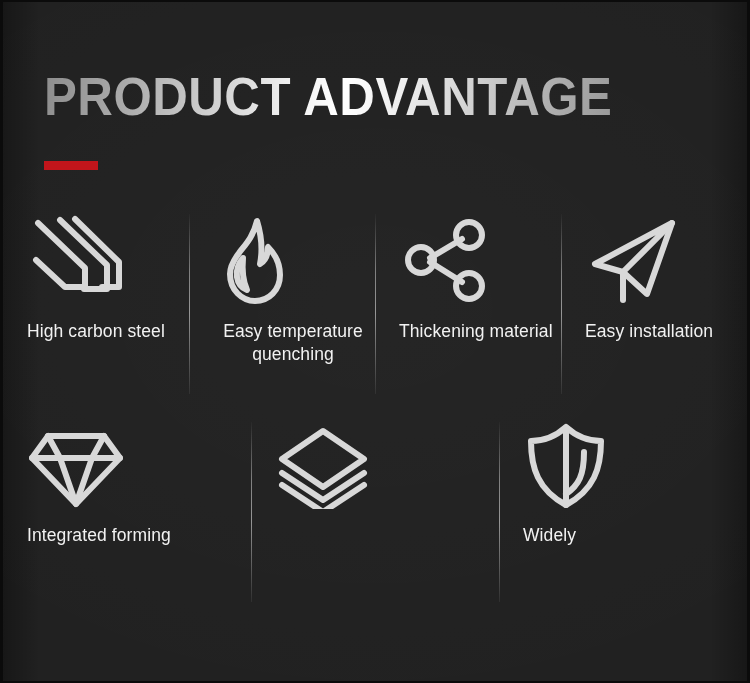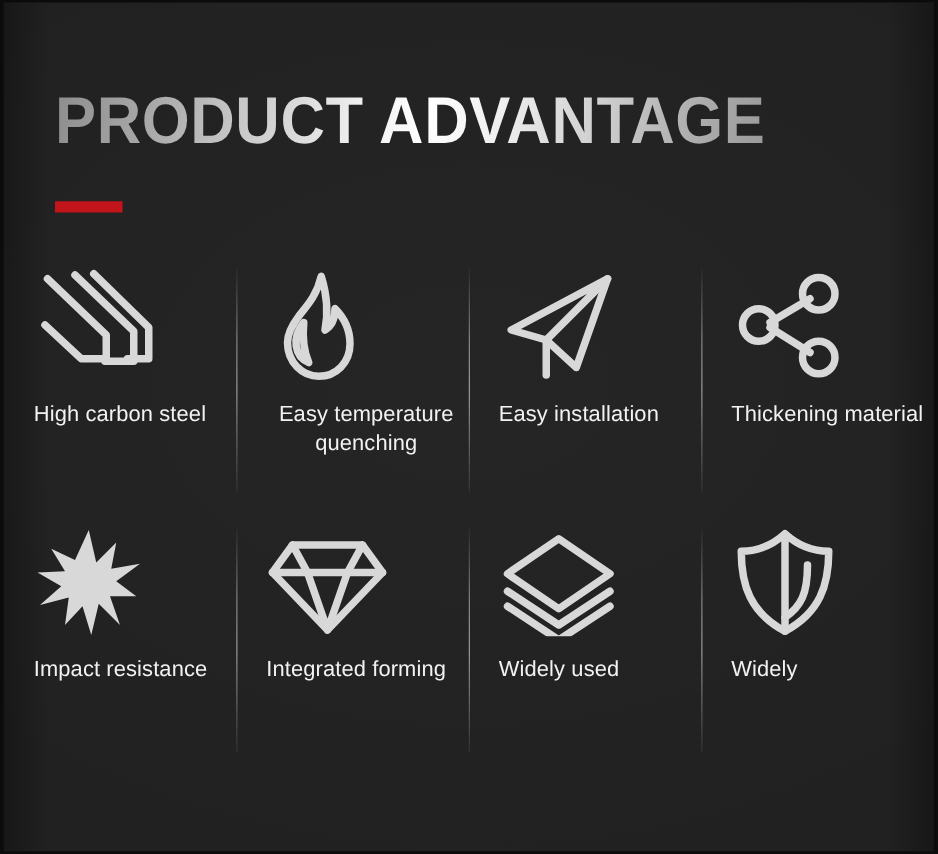--- a/index.html
+++ b/index.html
@@ -153,59 +153,50 @@
                  C55 42 52 47 47 50
                  C50 35 48 20 44 7 Z"></path>
             <path class="stroke-icon" stroke-width="5.5" d="M30 44 C25 50 23 56 24 63 C25 70 29 74 34 76 C30 67 29 55 30 44 Z"></path>
           </svg>
         </div>
         <div class="cell-label">Easy temperature quenching</div>
       </div>
 
       <div class="cell">
         <div class="icon-wrap">
-          <svg width="100" height="92" viewBox="0 0 100 92" aria-hidden="true">
-            <g class="stroke-icon" stroke-width="6">
-              <path d="M87 9 L10 50 L38 58 L87 9 Z"></path>
-              <path d="M87 9 L62 80 L38 58"></path>
-              <line x1="38" y1="58" x2="38" y2="86"></line>
-            </g>
-          </svg>
-        </div>
-        <div class="cell-label">Easy installation</div>
-      </div>
-
-      <div class="cell">
-        <div class="icon-wrap">
           <svg width="92" height="88" viewBox="0 0 92 88" aria-hidden="true">
             <g class="stroke-icon" stroke-width="6">
               <line x1="31" y1="42" x2="63" y2="23"></line>
               <line x1="31" y1="46" x2="63" y2="66"></line>
               <circle cx="22" cy="44" r="13"></circle>
               <circle cx="70" cy="19" r="13"></circle>
               <circle cx="70" cy="70" r="13"></circle>
             </g>
           </svg>
         </div>
         <div class="cell-label">Thickening material</div>
       </div>
 
+      <div class="cell">
+        <div class="icon-wrap">
+          <svg width="100" height="92" viewBox="0 0 100 92" aria-hidden="true">
+            <g class="stroke-icon" stroke-width="6">
+              <path d="M87 9 L10 50 L38 58 L87 9 Z"></path>
+              <path d="M87 9 L62 80 L38 58"></path>
+              <line x1="38" y1="58" x2="38" y2="86"></line>
+            </g>
+          </svg>
+        </div>
+        <div class="cell-label">Easy installation</div>
+      </div>
+
     </div>
 
     <div class="grid-row row2">
 
-      <div class="cell">
-        <div class="icon-wrap">
-          <svg width="92" height="92" viewBox="0 0 92 92" aria-hidden="true">
-            <path class="fill-icon" d="M44 4 L50 30 L66 14 L62 35 L85 31 L66 45 L82 57 L61 57 L69 80 L52 63
-                 L46 88 L39 65 L25 80 L28 58 L5 64 L22 49 L3 38 L25 37 L14 19 L33 28 Z"></path>
-          </svg>
-        </div>
-        <div class="cell-label">Impact resistance</div>
-      </div>
 
       <div class="cell">
         <div class="icon-wrap">
           <svg width="98" height="88" viewBox="0 0 98 88" aria-hidden="true">
             <g class="stroke-icon" stroke-width="6">
               <path d="M21 14 L77 14 L93 36 L49 82 L5 36 Z"></path>
               <line x1="5" y1="36" x2="93" y2="36"></line>
               <path d="M21 14 L33 36 L49 82 L65 36 L77 14"></path>
             </g>
           </svg>
@@ -216,21 +207,20 @@
       <div class="cell">
         <div class="icon-wrap">
           <svg width="96" height="86" viewBox="0 0 96 86" aria-hidden="true">
             <g class="stroke-icon" stroke-width="6">
               <path d="M48 8 L89 36 L48 64 L7 36 Z"></path>
               <path d="M7 50 L48 77 L89 50"></path>
               <path d="M7 62 L48 89 L89 62"></path>
             </g>
           </svg>
         </div>
-        <div class="cell-label">Widely used</div>
       </div>
 
       <div class="cell">
         <div class="icon-wrap">
           <svg width="86" height="92" viewBox="0 0 86 92" aria-hidden="true">
             <g class="stroke-icon" stroke-width="6">
               <path d="M43 7 C32 17 19 21 8 21 C8 48 15 70 43 85 C71 70 78 48 78 21 C67 21 54 17 43 7 Z"></path>
               <line x1="43" y1="8" x2="43" y2="85"></line>
               <path d="M61 32 C61 55 56 65 43 74"></path>
             </g>

